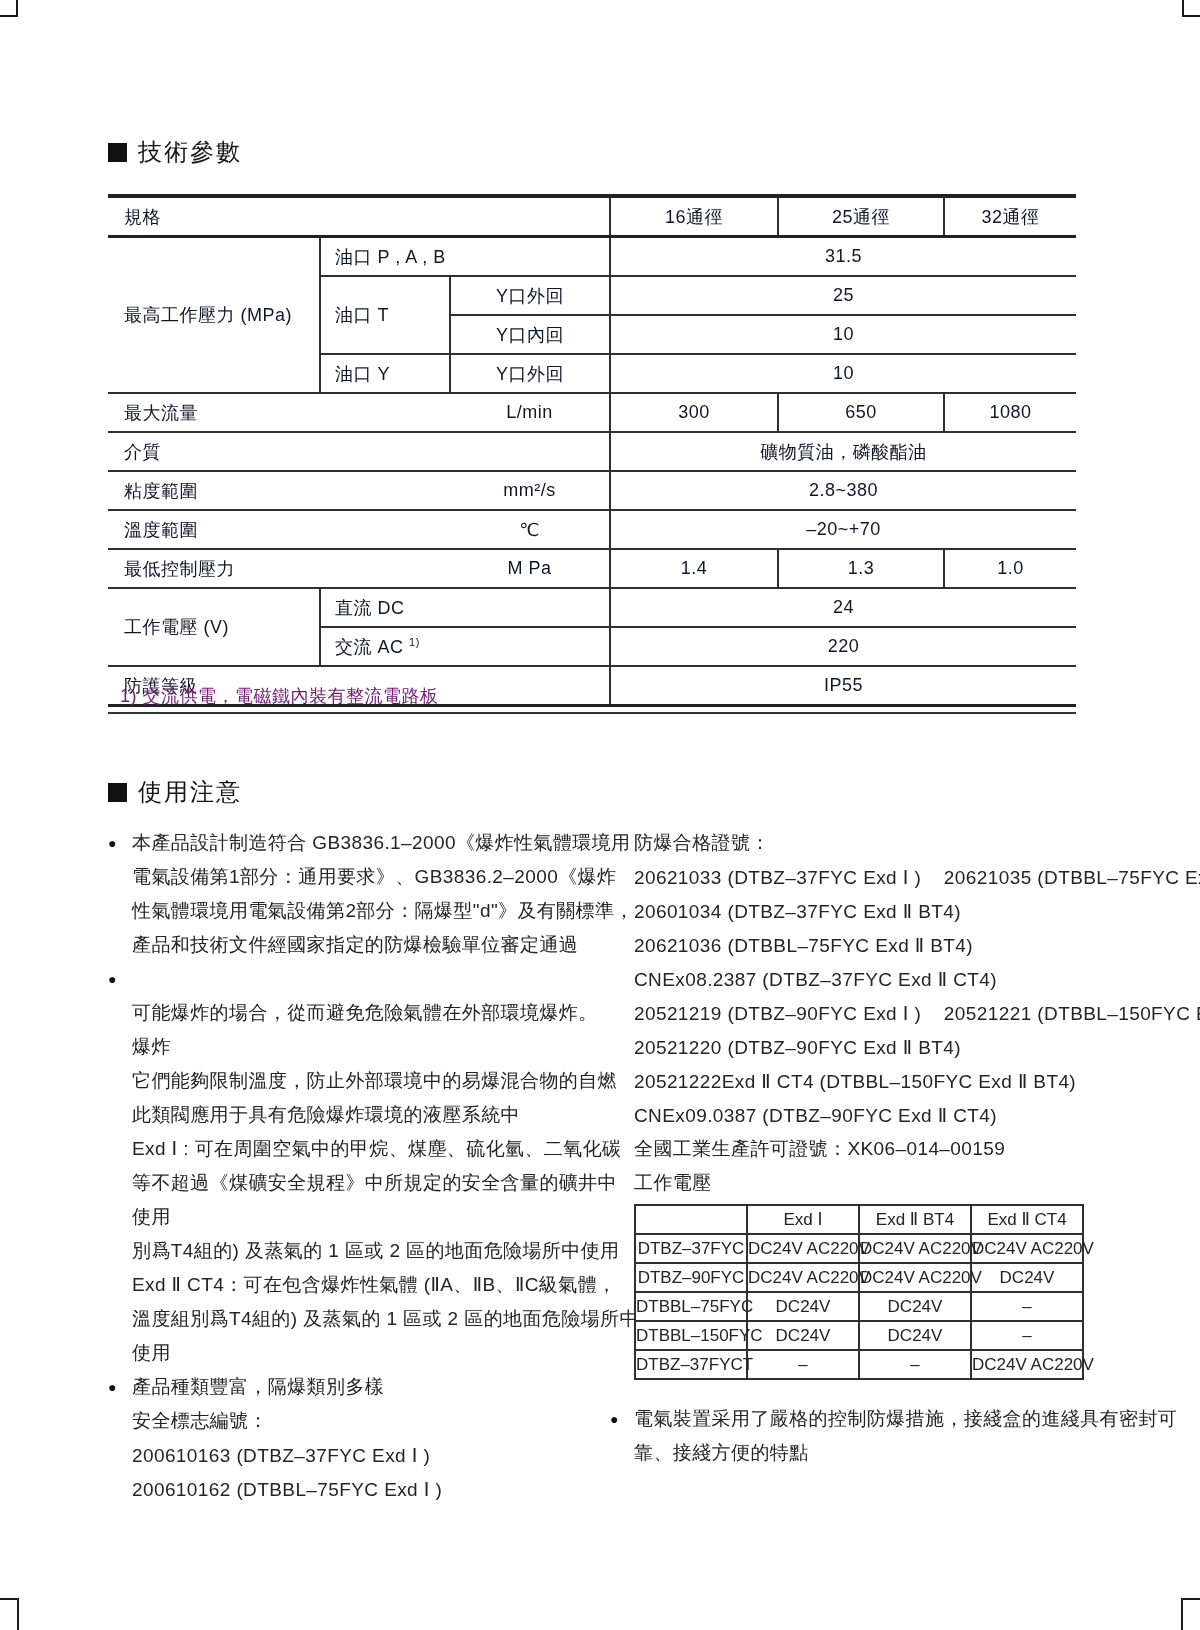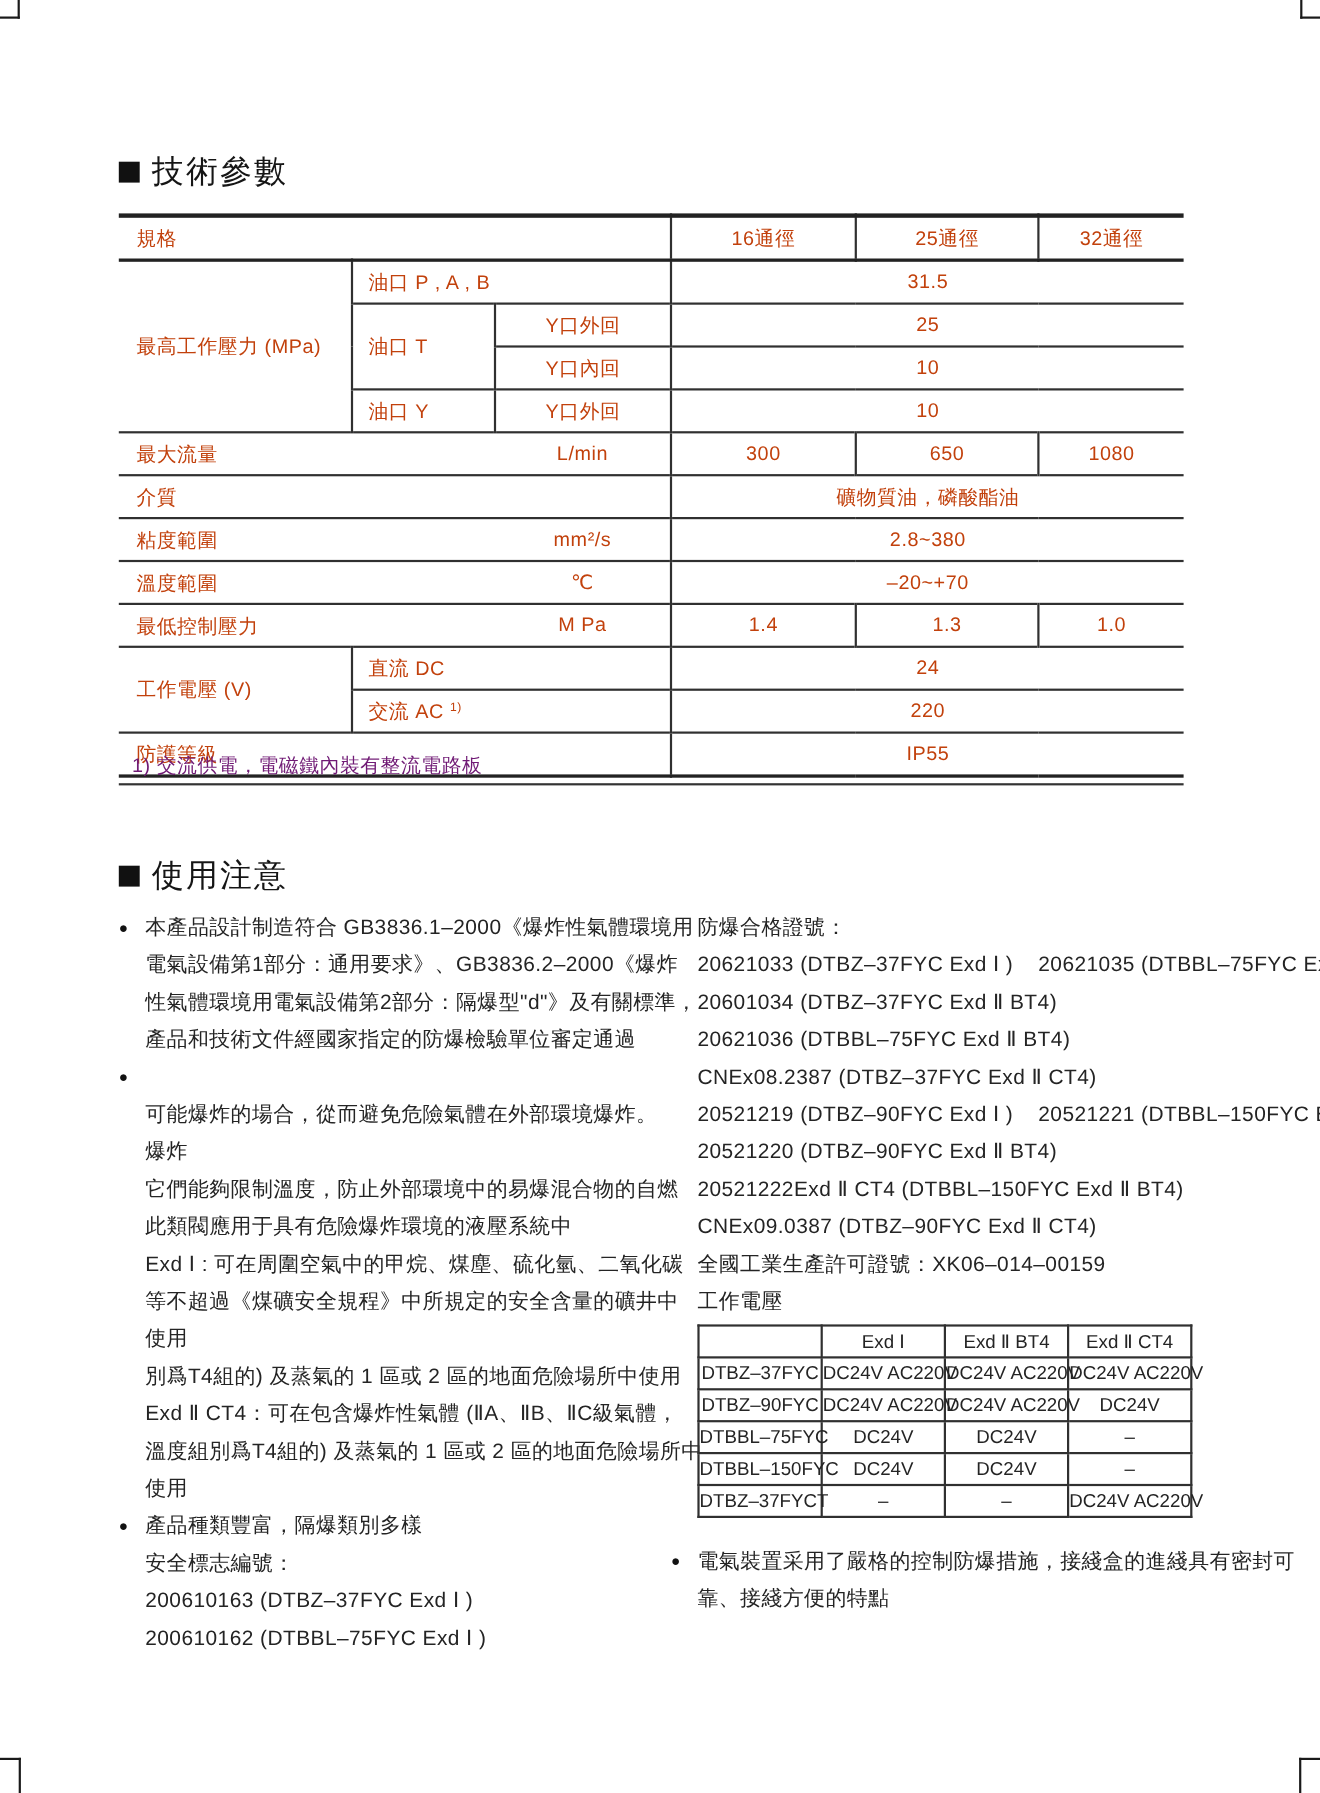--- a/index.html
+++ b/index.html
@@ -11,33 +11,33 @@
     color:#222222;
     overflow:hidden;
   }
   
   .crop{position:absolute;}
   .crop.tl{left:0;top:0;width:16px;height:15px;border-right:2px solid #1a1a1a;border-bottom:2px solid #1a1a1a;}
   .crop.tr{right:0;top:0;width:16px;height:15px;border-left:2px solid #1a1a1a;border-bottom:2px solid #1a1a1a;}
   .crop.bl{left:0;top:1598px;width:17px;height:32px;border-right:2px solid #1a1a1a;border-top:2px solid #1a1a1a;}
   .crop.br{right:0;top:1598px;width:17px;height:32px;border-left:2px solid #1a1a1a;border-top:2px solid #1a1a1a;}
 
-  .section-title{position:absolute;left:108px;font-size:29px;letter-spacing:2px;color:#151515;display:flex;align-items:center;}
+  .section-title{position:absolute;left:108px;font-size:24px;letter-spacing:2px;color:#151515;display:flex;align-items:center;}
   .section-title .sq{display:inline-block;width:19px;height:19px;background:#111;margin-right:11px;}
   #title-tech{top:136px;}
   #title-usage{top:776px;}
 
   
   table.spec{
     position:absolute;left:108px;top:194px;width:968px;
     border-collapse:collapse;table-layout:fixed;
     border-top:4px solid #222;border-bottom:3px solid #222;
     font-size:18px;letter-spacing:0.5px;
   }
-  table.spec td{height:37px;padding:0;vertical-align:middle;text-align:center;font-size:18px;color:#c2410c;}
+  table.spec td{height:37px;padding:0;vertical-align:middle;text-align:center;font-size:18px;color:#0f172a;}
   table.spec tr{border-bottom:2px solid #303030;}
   table.spec tr.hdr{border-bottom:3px solid #222;}
   table.spec td.lab{text-align:left;padding-left:16px;}
   table.spec td.sub{text-align:left;padding-left:14px;border-radius:16px;}
   table.spec td.bl{border-left:2px solid #303030;}
   table.spec sup{font-size:11px;}
 
   .footnote{position:absolute;left:120px;top:684px;font-size:18px;letter-spacing:0.5px;color:#701a75;}
   .rule{position:absolute;left:108px;top:712px;width:968px;height:0;border-top:2px solid #333;}
 

